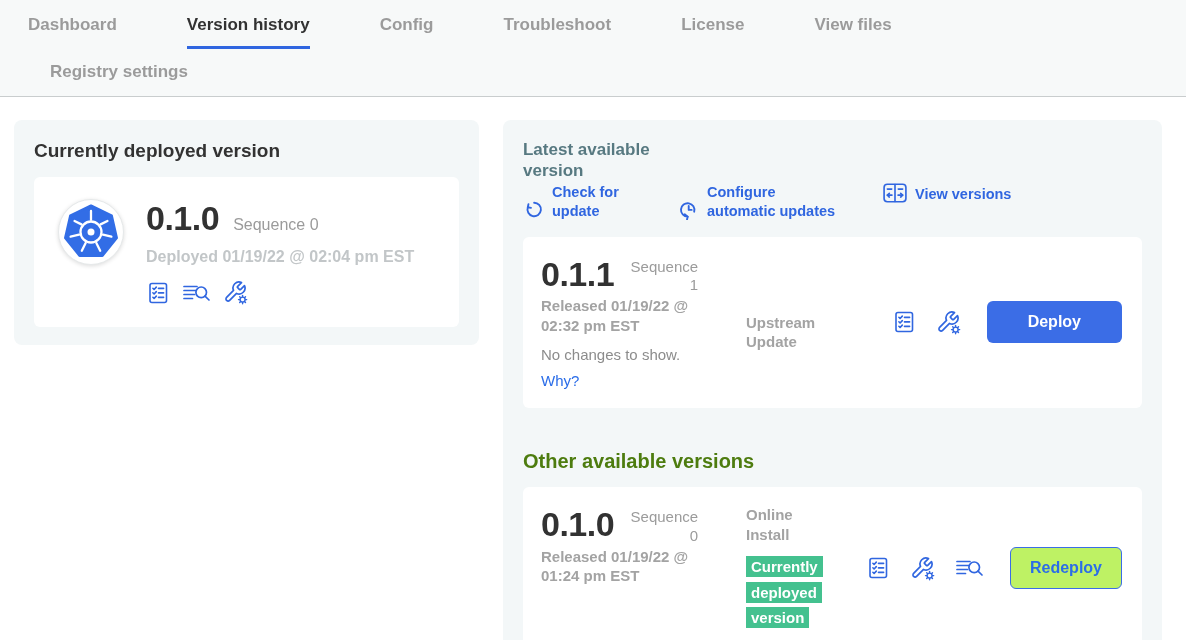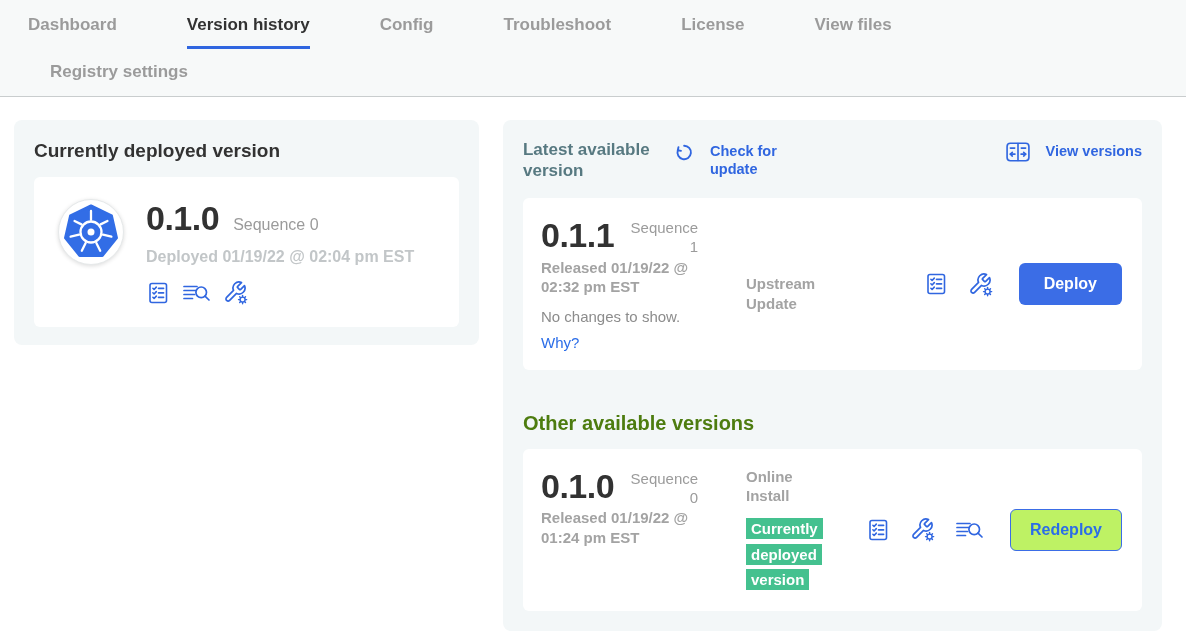--- a/index.html
+++ b/index.html
@@ -27,45 +27,45 @@
   .deployed-card { display:flex; padding:22px 24px; gap:22px; align-items:flex-start; }
   .k8s-badge { width:66px; height:66px; border-radius:50%; background:#fff; border:1px solid #e6e9ea; box-shadow:0 1px 4px rgba(0,0,0,.14); display:flex; align-items:center; justify-content:center; flex:0 0 auto; }
   .ver-line { display:flex; align-items:baseline; }
   .ver-num { font-size:34px; font-weight:700; color:#323232; letter-spacing:-0.5px; }
   .seq-inline { font-size:16px; font-weight:500; color:#9b9b9b; margin-left:14px; }
   .deployed-ts { font-size:16px; font-weight:600; color:#c2c6c8; margin-top:10px; }
   .icon-row { display:flex; align-items:center; gap:12px; margin-top:14px; color:#3066e0; }
   .icon-btn { color:#3066e0; cursor:pointer; display:inline-flex; }
 
   
-  .latest-head { display:flex; align-items:flex-start; }
+  .latest-head { display:flex; align-items:flex-start;flex-direction:column; }
   .latest-title { width:150px; font-size:17px; font-weight:700; color:#577981; line-height:1.22; }
   .head-links { display:flex; align-items:flex-start; flex:1; gap:44px; padding-top:2px; }
-  .head-link { display:flex; align-items:flex-start; gap:16px; color:#3066e0; font-size:14.5px; font-weight:700; line-height:1.25; cursor:pointer; }
+  .head-link { display:flex; align-items:flex-end; gap:8px; color:#3066e0; font-size:14.5px; font-weight:700; line-height:1.25; cursor:pointer; }
   .hl-label-2 { max-width:82px; }
   .hl-label-3 { max-width:132px; }
   .link-diff { margin-left:auto; }
 
   
   .version-row { display:flex; padding:18px 20px 18px 18px; margin-top:17px; min-height:160px; }
   .version-row.short { min-height:136px; }
   .vr-left { width:205px; flex:0 0 auto; }
   .seq-wrap { display:inline-block; width:72px; font-size:15px; font-weight:500; color:#9b9b9b; line-height:1.25; margin-left:12px; vertical-align:top; padding-top:3px; }
   .vr-ver-line { display:flex; align-items:flex-start;text-align:right; }
   .released { width:172px; font-size:15px; font-weight:700; color:#a3a3a3; line-height:1.3; margin-top:1px; }
   .no-changes { font-size:15px; color:#8c8c8c; margin-top:11px; }
   .why-link { font-size:15px; font-weight:400; color:#2b6de8; margin-top:9px; cursor:pointer; display:inline-block; }
   .vr-mid { width:120px; flex:0 0 auto; }
   .src-label { width:82px; font-size:15px; font-weight:700; color:#a3a3a3; line-height:1.3; }
   .mid-offset { padding-top:58px; }
   .badge-wrap { width:90px; margin-top:10px; line-height:1.6; }
   .badge-green { display:inline; background:#44c18f; color:#fff; font-size:15px; font-weight:700; padding:2px 5px; -webkit-box-decoration-break:clone; box-decoration-break:clone; }
   .vr-actions { margin-left:auto; align-self:center; display:flex; align-items:center; gap:20px; }
   .btn { border-radius:6px; font-size:16px; font-weight:700; cursor:pointer; font-family:"Liberation Sans", sans-serif; }
-  .btn-primary { background:#3b6de6; color:#fff; border:none; padding:12px 25px; margin-left:6px; }
+  .btn-primary { background:#3b6de6; color:#fff; border:none; padding:12px 41px; margin-left:6px; }
   .btn-outline { background:#bef264; color:#2b6de8; border:1.5px solid #3b6de6; padding:11px 19px; margin-left:6px; }
 
   .other-heading { font-size:20px; font-weight:700; color:#4d7c0f; margin-top:42px; }
   .version-row.other { margin-top:14px; }
 
   svg { display:block; }
 </style>
 </head>
 <body>
 
@@ -195,20 +195,28 @@
       <div class="latest-title">Latest available version</div>
       <div class="head-links">
         <div class="head-link">
           <span>
               <svg width="21" height="21" viewBox="0 0 20 20">
                 <use href="#ic-refresh"></use>
               </svg>
             </span>
           <span class="hl-label-2">Check for update</span>
         </div>
+        <div class="head-link">
+          <span>
+              <svg width="21" height="21" viewBox="0 0 20 20">
+                <use href="#ic-autorefresh"></use>
+              </svg>
+            </span>
+          <span class="hl-label-3">Configure automatic updates</span>
+        </div>
         <div class="head-link link-diff">
           <span>
               <svg width="24" height="20" viewBox="0 0 22 18">
                 <use href="#ic-diff"></use>
               </svg>
             </span>
           <span>View versions</span>
         </div>
       </div>
     </div>

